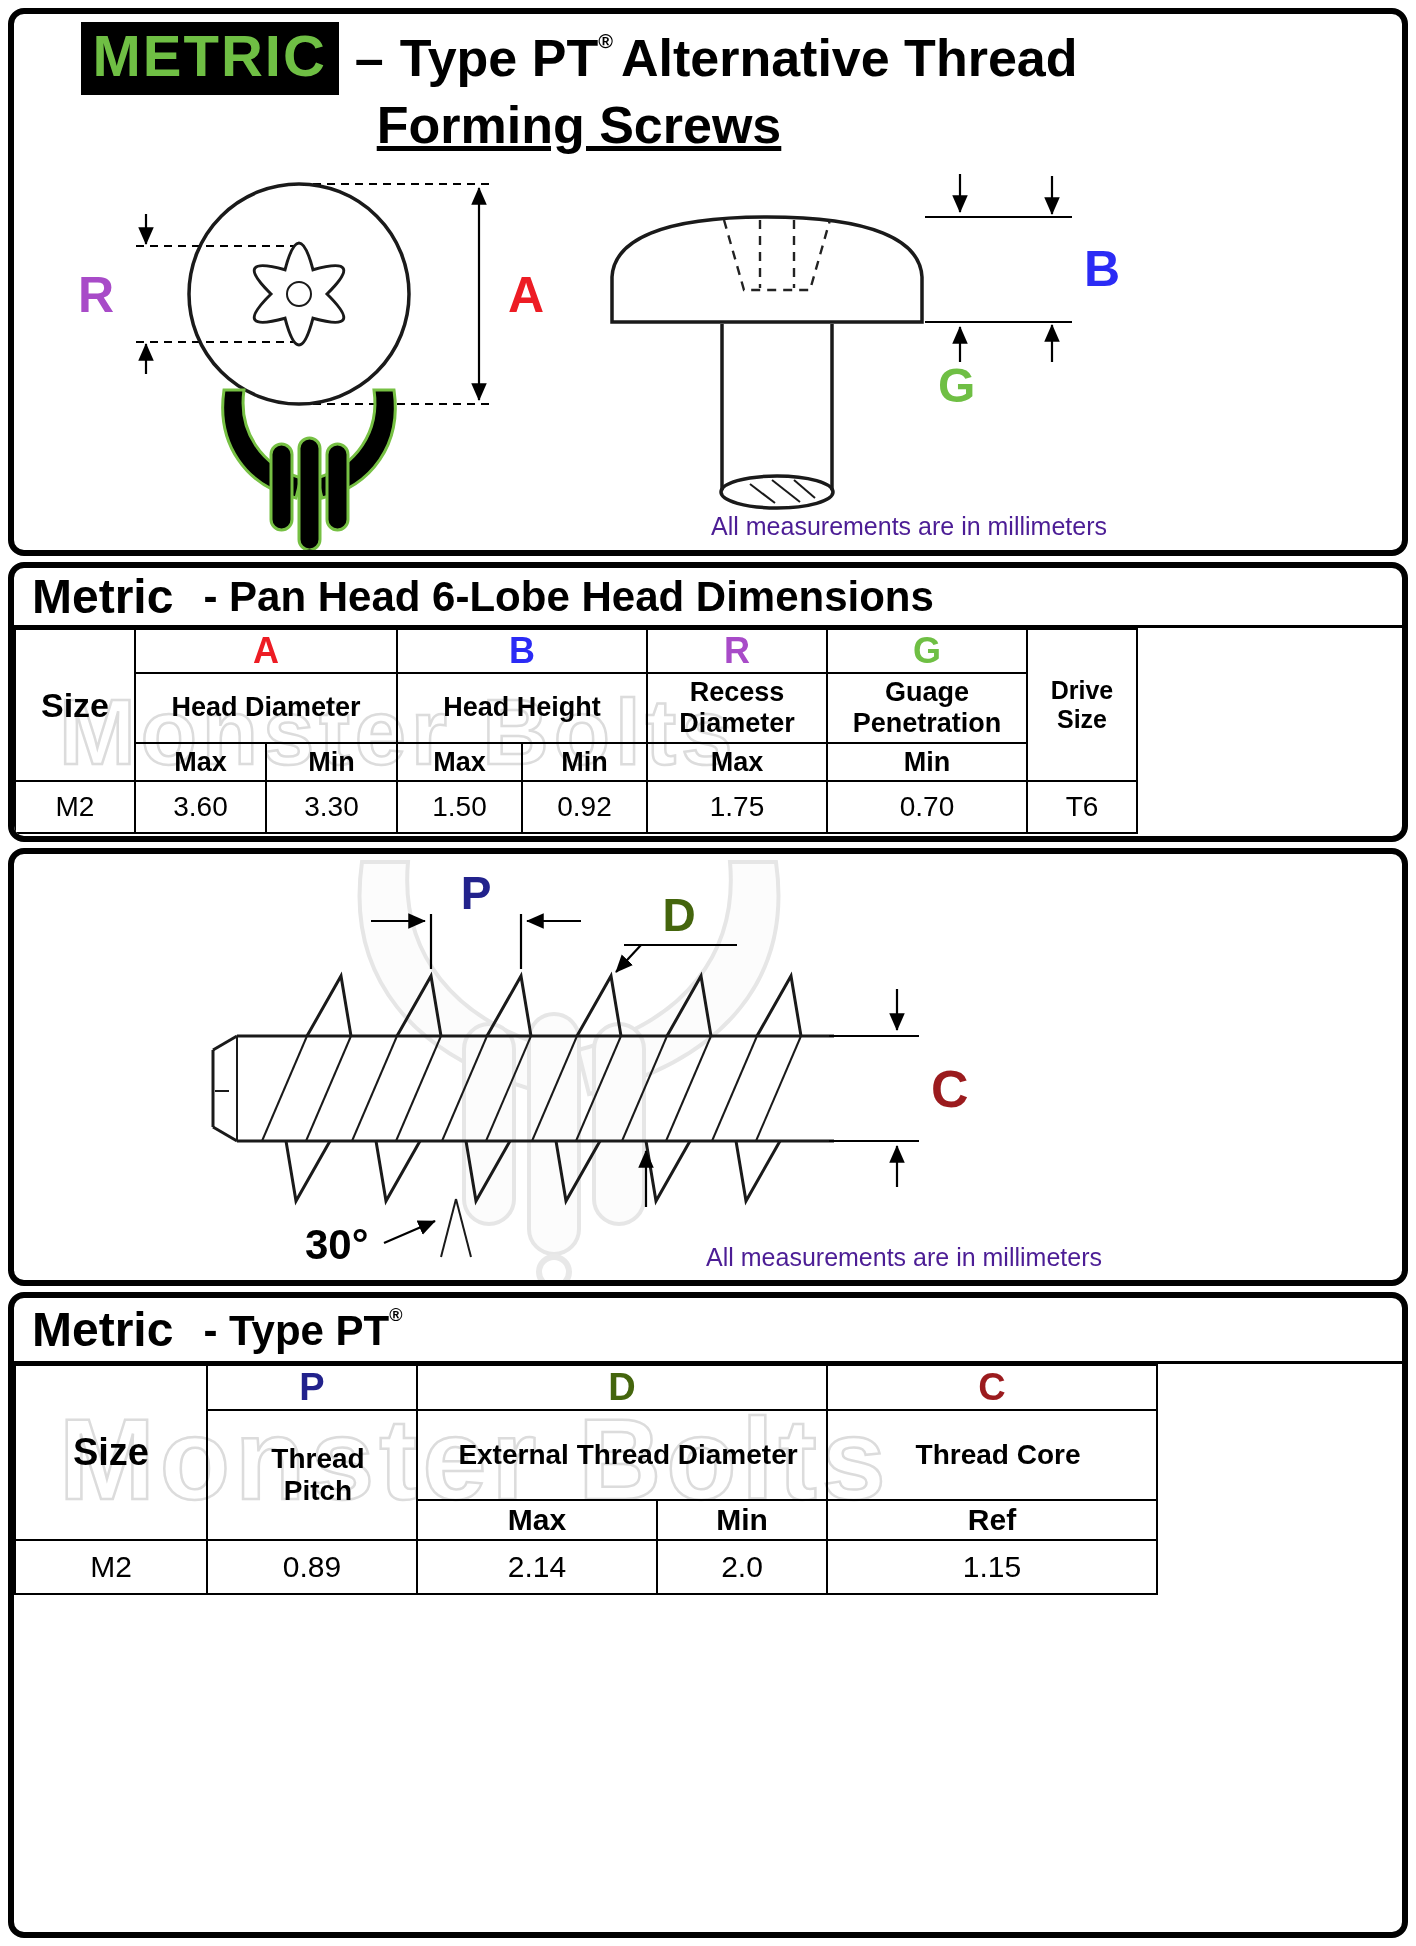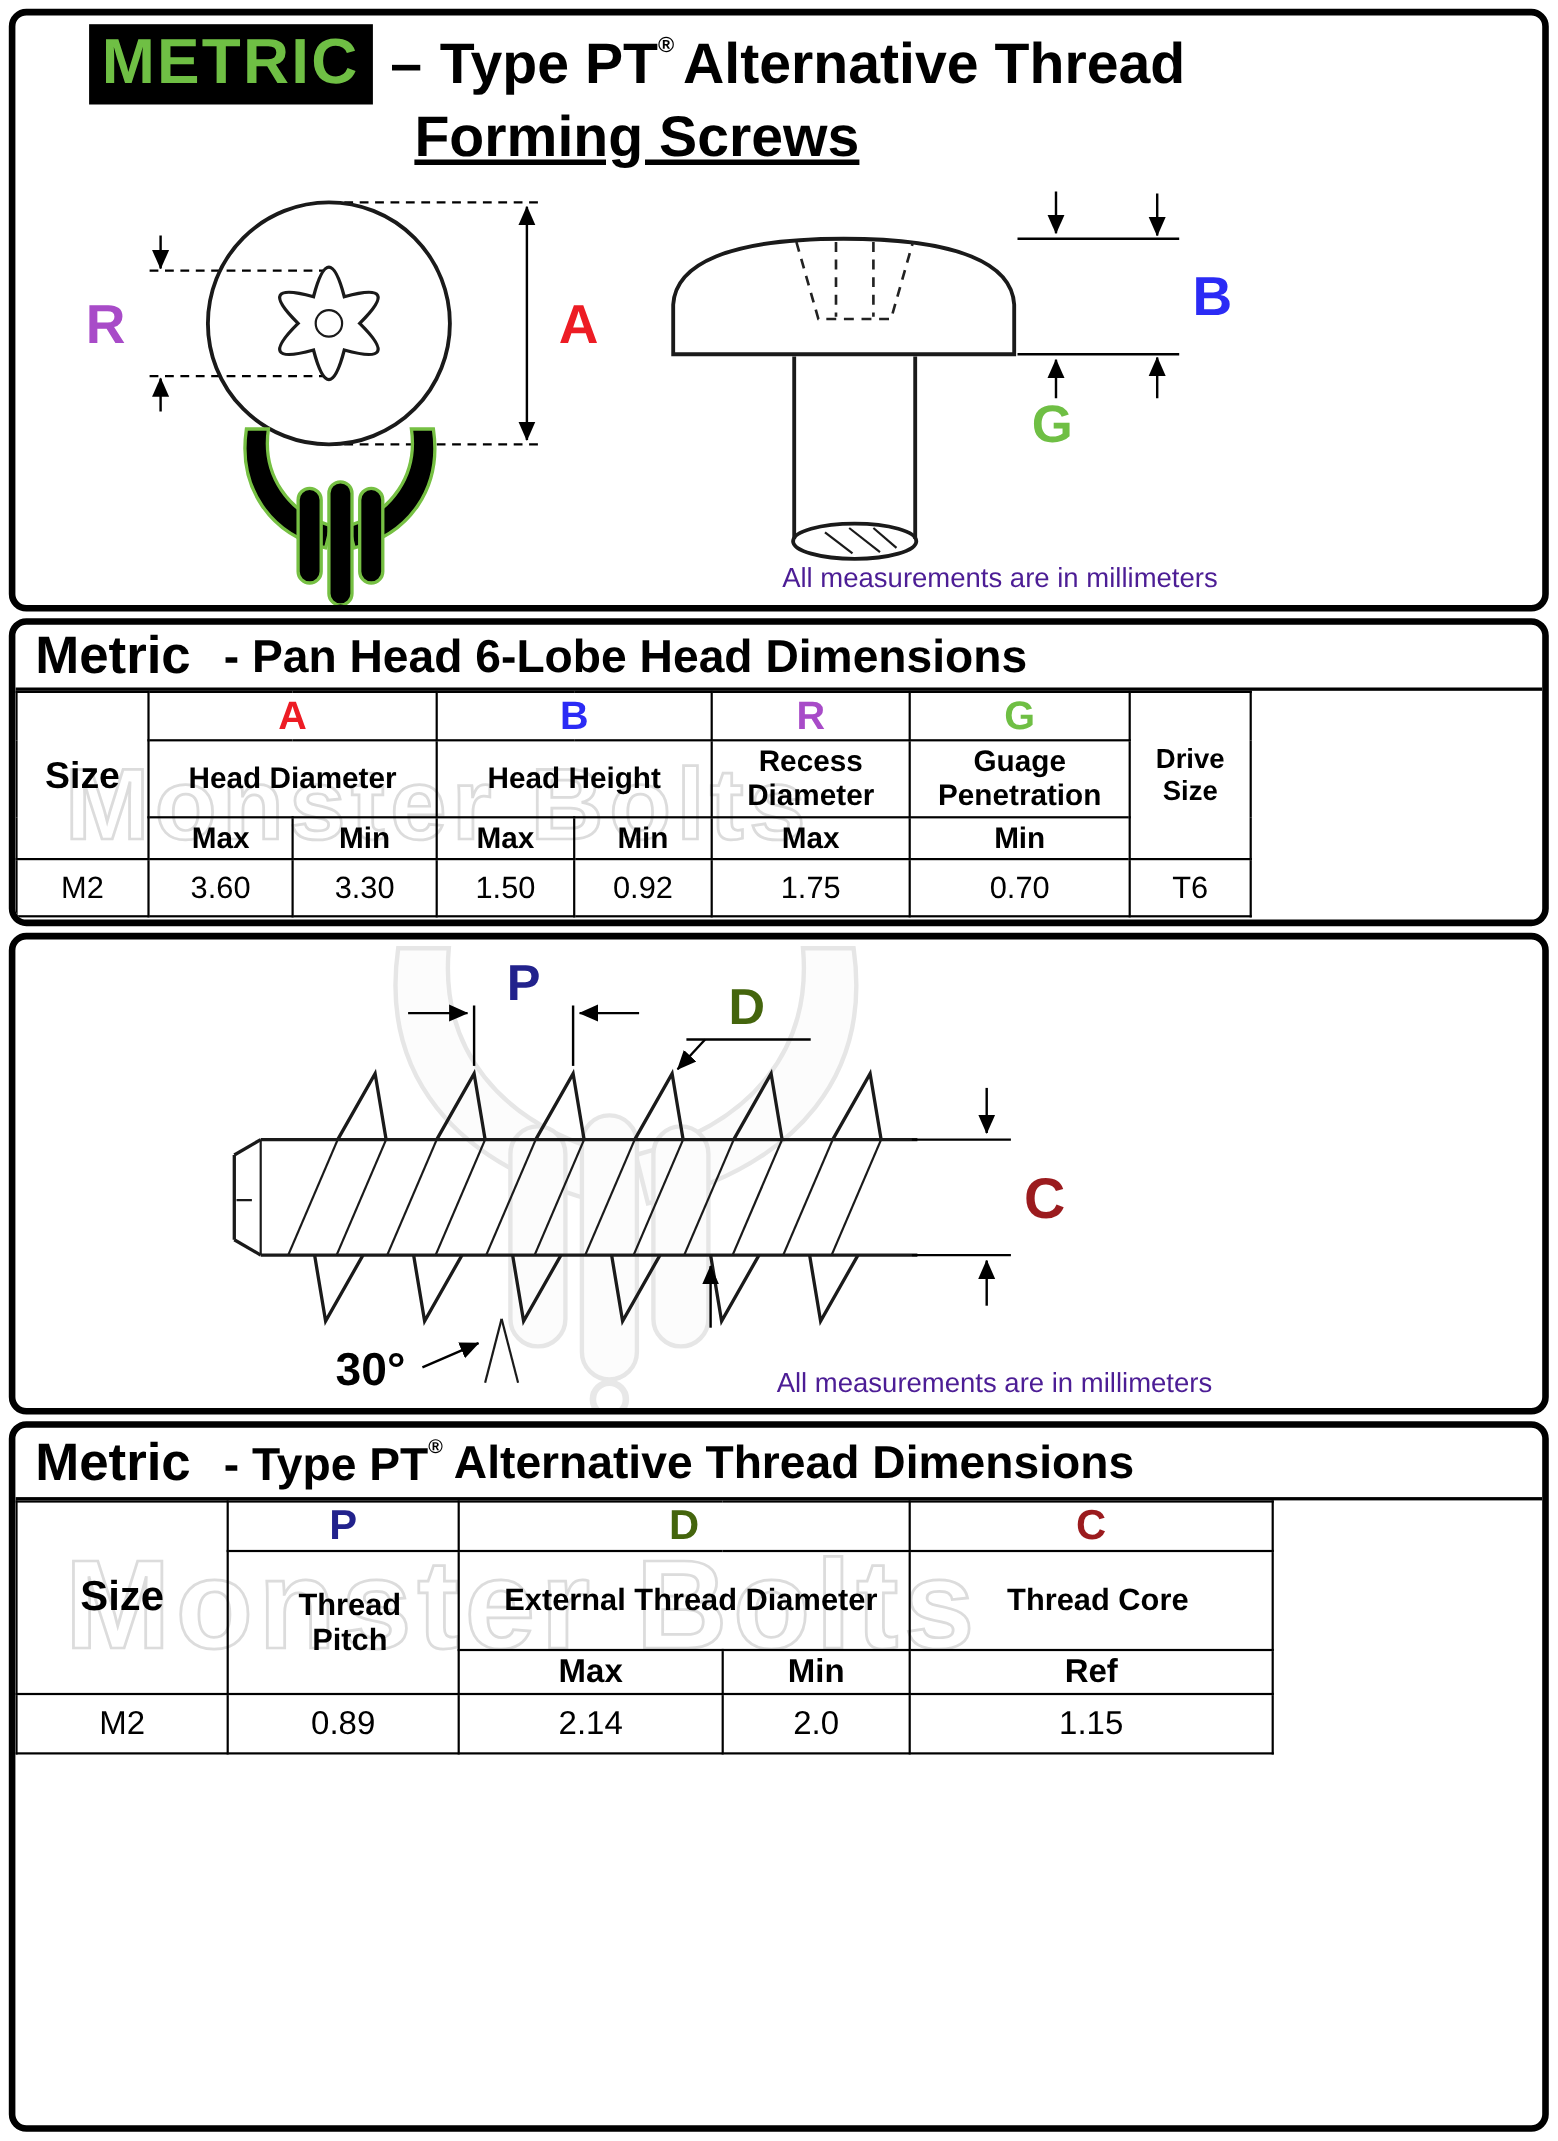--- a/index.html
+++ b/index.html
@@ -276,21 +276,20 @@
   </svg>
 
   <div class="note" style="right:300px;bottom:8px">All measurements are in millimeters</div>
 </div>
 
 <div class="section" id="sec-thread-table" style="top:1292px;height:646px">
 
   <div class="sec-heading" style="height:66px">
     <span class="h-bold">Metric</span>
     <span class="h-rest"><span>- Type PT</span><sup>®</sup></span>
-    <span class="h-tail">Alternative Thread Dimensions</span>
   </div>
 
   <div class="wm-text" style="top:95px;font-size:115px">Monster Bolts</div>
 
   <table class="dim t2" style="width:1142px">
     <colgroup>
       <col style="width:192px">
         <col style="width:210px">
         <col style="width:240px">
         <col style="width:170px">

